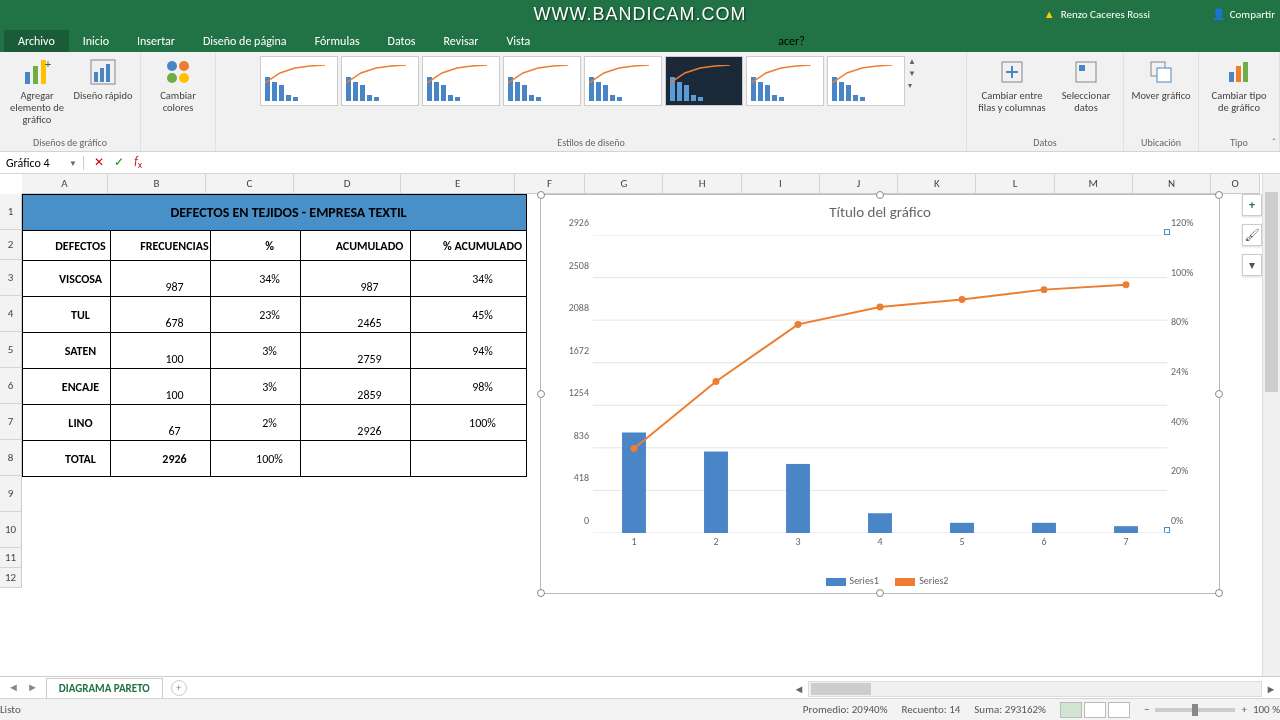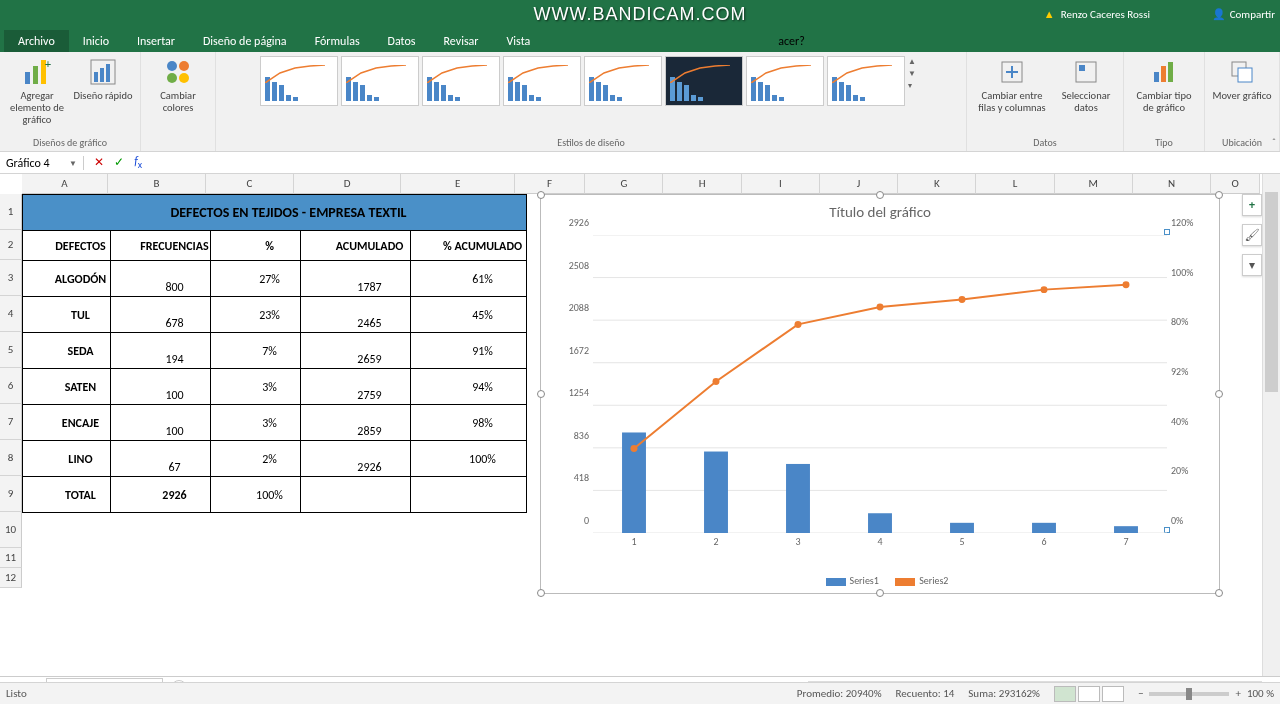--- a/index.html
+++ b/index.html
@@ -28,21 +28,21 @@
 .chart-style.dark { background: #1a2838; }
 .chart-style .b { width: 5px; background: #4a86c7; }
 .chart-style .ln { position: absolute; top: 8px; left: 4px; right: 4px; height: 18px; }
 .ribbon .collapse { position: absolute; right: 4px; bottom: 2px; font-size: 10px; color: #777; }
 
 
 .namebar { height: 22px; background: #fff; border-bottom: 1px solid #d4d4d4; display: flex; align-items: center; font-size: 12px; }
 .namebar .namebox { width: 84px; border-right: 1px solid #ccc; padding: 0 6px; display: flex; align-items: center; justify-content: space-between; }
 .namebar .namebox .dd { font-size: 8px; color: #666; }
 .namebar .fxbtns { display: flex; gap: 10px; padding: 0 10px; color: #999; align-items: center; }
-.namebar .fxbtns span { color: #1d4ed8; }
+.namebar .fxbtns span { color: #b91c1c; }
 .namebar .formula { flex: 1; padding: 0 6px; }
 
 
 .grid-wrap { position: absolute; top: 174px; left: 0; right: 20px; bottom: 62px; background: #fff; overflow: hidden; }
 .colhdr { height: 20px; display: flex; margin-left: 22px; }
 .colhdr div { border-right: 1px solid #d4d4d4; border-bottom: 1px solid #ccc; background: #f3f3f3; text-align: center; font-size: 11px; color: #444; line-height: 20px; }
 .rowhdr { position: absolute; left: 0; top: 20px; width: 22px; }
 .rowhdr div { border-bottom: 1px solid #d4d4d4; border-right: 1px solid #ccc; background: #f3f3f3; text-align: center; font-size: 11px; color: #444; }
 
 
@@ -83,21 +83,21 @@
 .sheettabs { position: absolute; bottom: 22px; left: 0; right: 0; height: 22px; background: #fff; border-top: 1px solid #ccc; display: flex; align-items: center; font-size: 11px; }
 .sheettabs .nav { padding: 0 8px; color: #888; display: flex; gap: 8px; }
 .sheettabs .tab { padding: 3px 12px; border: 1px solid #ccc; border-bottom: none; background: #fff; font-weight: bold; color: #217346; }
 .sheettabs .add { margin-left: 8px; color: #888; border: 1px solid #ccc; border-radius: 50%; width: 16px; height: 16px; display: flex; align-items: center; justify-content: center; }
 .sheettabs .hscroll { position: absolute; right: 0; bottom: 0; width: 490px; height: 18px; display: flex; align-items: center; }
 .sheettabs .hscroll .track { flex: 1; height: 16px; background: #f0f0f0; border: 1px solid #ddd; position: relative; }
 .sheettabs .hscroll .thumb { position: absolute; left: 2px; width: 60px; top: 1px; bottom: 1px; background: #cdcdcd; }
 .sheettabs .hscroll .arr { width: 18px; text-align: center; color: #666; }
 
 
-.statusbar { position: absolute; bottom: 16px; left: 0; right: 0; height: 22px; background: #f3f3f3; border-top: 1px solid #d4d4d4; display: flex; align-items: center; font-size: 11px; color: #555; padding: 0 6px; justify-content: space-between; }
+.statusbar { position: absolute; bottom: 0; left: 0; right: 0; height: 22px; background: #f3f3f3; border-top: 1px solid #d4d4d4; display: flex; align-items: center; font-size: 11px; color: #555; padding: 0 0; justify-content: space-between; }
 .statusbar .right { display: flex; align-items: center; gap: 14px; }
 .statusbar .views { display: flex; gap: 2px; }
 .statusbar .views div { width: 22px; height: 16px; border: 1px solid #bbb; background: #fff; }
 .statusbar .views div.active { background: #d0e4d0; }
 .statusbar .zoom { display: flex; align-items: center; gap: 6px; }
 .statusbar .zoom .slider { width: 80px; height: 4px; background: #ccc; position: relative; }
 .statusbar .zoom .slider .th { position: absolute; left: 50%; top: -4px; width: 6px; height: 12px; background: #888; transform: translateX(-50%); }
 
 
 .vscroll { position: absolute; right: 0; top: 174px; bottom: 44px; width: 18px; background: #f0f0f0; border-left: 1px solid #ddd; }
@@ -282,46 +282,46 @@
               <rect x="7" y="7" width="6" height="6" fill="#4a86c7"></rect>
             </svg>
           </div>
         <span>Seleccionar datos</span>
       </div>
     </div>
     <div class="label">Datos</div>
   </div>
   <div class="group">
     <div class="row">
+      <div class="bigbtn">
+        <div class="ico">
+            <svg width="28" height="28">
+              <rect x="4" y="4" width="14" height="14" fill="none" stroke="#888"></rect>
+              <rect x="10" y="10" width="14" height="14" fill="#fff" stroke="#4a86c7"></rect>
+            </svg>
+          </div>
+        <span>Mover gráfico</span>
+      </div>
+    </div>
+    <div class="label">Ubicación</div>
+  </div>
+  <div class="group">
+    <div class="row">
       <div class="bigbtn" style="width:68px">
         <div class="ico">
             <svg width="28" height="28">
               <rect x="4" y="14" width="5" height="10" fill="#4a86c7"></rect>
               <rect x="11" y="8" width="5" height="16" fill="#ed7d31"></rect>
               <rect x="18" y="4" width="5" height="20" fill="#70ad47"></rect>
             </svg>
           </div>
         <span>Cambiar tipo de gráfico</span>
       </div>
     </div>
     <div class="label">Tipo</div>
-  </div>
-  <div class="group">
-    <div class="row">
-      <div class="bigbtn">
-        <div class="ico">
-            <svg width="28" height="28">
-              <rect x="4" y="4" width="14" height="14" fill="none" stroke="#888"></rect>
-              <rect x="10" y="10" width="14" height="14" fill="#fff" stroke="#4a86c7"></rect>
-            </svg>
-          </div>
-        <span>Mover gráfico</span>
-      </div>
-    </div>
-    <div class="label">Ubicación</div>
   </div>
   <div class="collapse">ˆ</div>
 </div>
 
 <div class="namebar">
   <div class="namebox">
     <span>Gráfico 4</span>
     <span class="dd">▼</span>
   </div>
   <div class="fxbtns">
@@ -373,39 +373,32 @@
     <tr class="hdr">
       <td style="width:88px">DEFECTOS</td>
       <td style="width:100px">FRECUENCIAS</td>
       <td style="width:90px">%</td>
       <td style="width:110px">ACUMULADO</td>
       <td style="width:116px">% ACUMULADO</td>
     </tr>
     </tbody>
       <tbody id="tablerows">
         <tr class="r">
-          <td class="defcol">ALGODÓN</td>
-          <td class="valbot">800</td>
-          <td>27%</td>
-          <td class="valbot">1787</td>
-          <td>61%</td>
+          <td class="defcol">VISCOSA</td>
+          <td class="valbot">987</td>
+          <td>34%</td>
+          <td class="valbot">987</td>
+          <td>34%</td>
         </tr>
         <tr class="r">
           <td class="defcol">TUL</td>
           <td class="valbot">678</td>
           <td>23%</td>
           <td class="valbot">2465</td>
           <td>45%</td>
-        </tr>
-        <tr class="r">
-          <td class="defcol">SEDA</td>
-          <td class="valbot">194</td>
-          <td>7%</td>
-          <td class="valbot">2659</td>
-          <td>91%</td>
         </tr>
         <tr class="r">
           <td class="defcol">SATEN</td>
           <td class="valbot">100</td>
           <td>3%</td>
           <td class="valbot">2759</td>
           <td>94%</td>
         </tr>
         <tr class="r">
           <td class="defcol">ENCAJE</td>
@@ -452,21 +445,21 @@
         <div style="bottom: 71.4286%;">2088</div>
         <div style="bottom: 85.7143%; margin-left: 20px;">2508</div>
         <div style="bottom: 100%;">2926</div>
       </div>
     <div class="yaxis-r" id="yaxisR">
       <div class="yaxis-r-handle" style="top:-3px;left:-3px"></div>
       <div class="yaxis-r-handle" style="bottom:-3px;left:-3px"></div>
     <div style="bottom: 0%;">0%</div>
         <div style="bottom: 16.6667%;">20%</div>
         <div style="bottom: 33.3333%;">40%</div>
-        <div style="bottom: 50%;">92%</div>
+        <div style="bottom: 50%;">24%</div>
         <div style="bottom: 66.6667%;">80%</div>
         <div style="bottom: 83.3333%;">100%</div>
         <div style="bottom: 100%;">120%</div>
       </div>
     <div class="plot">
       <svg width="100%" height="100%" viewBox="0 0 576 300" preserveAspectRatio="none" id="plotsvg">
           <g class="grid">
             <line x1="0" y1="300" x2="576" y2="300"></line>
             <line x1="0" y1="257.14285714285717" x2="576" y2="257.14285714285717"></line>
             <line x1="0" y1="214.28571428571428" x2="576" y2="214.28571428571428"></line>

